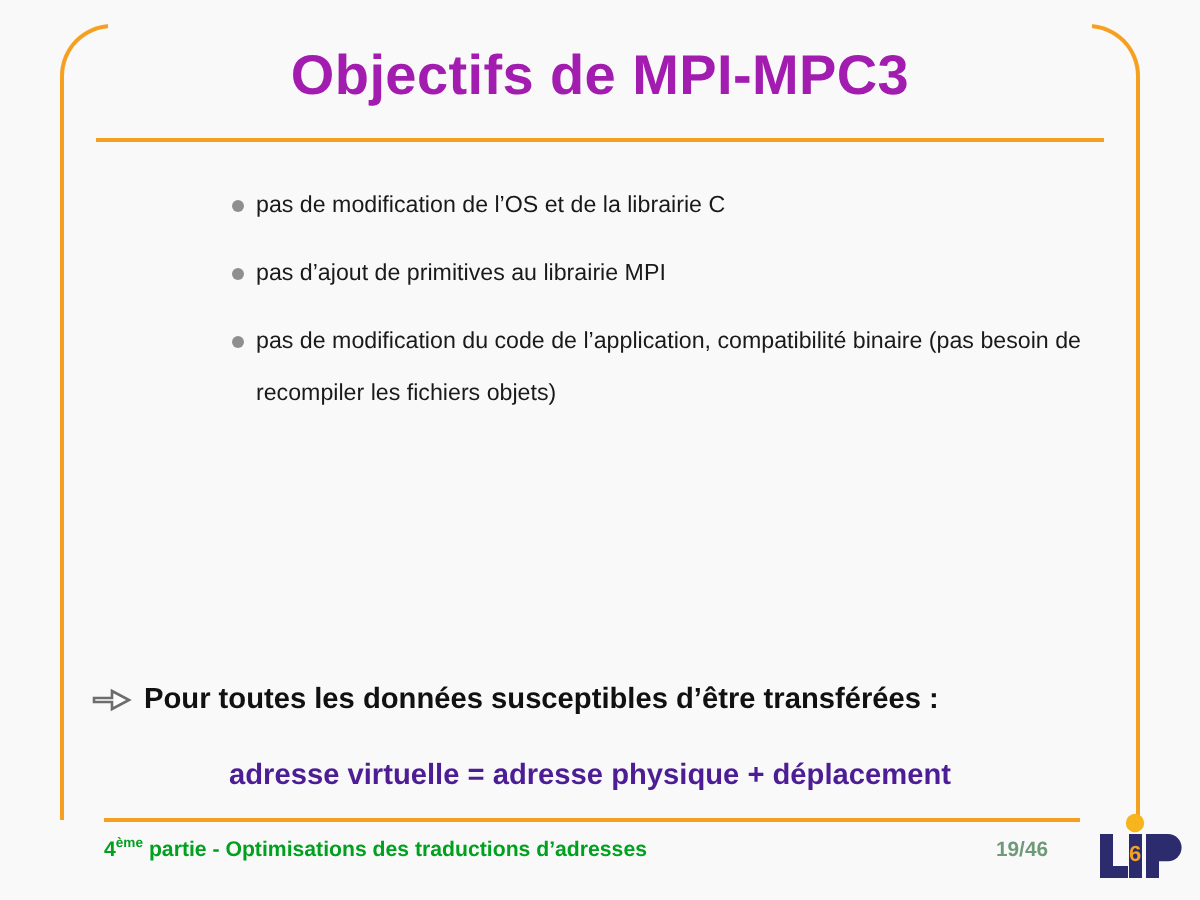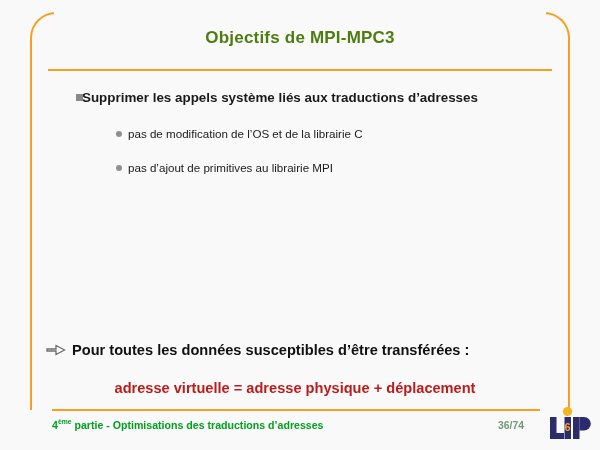--- a/index.html
+++ b/index.html
@@ -42,22 +42,22 @@
 
   
   .title-area {
     position: absolute;
     left: 40px;
     top: 22px;
     width: 520px;
     text-align: center;
   }
   .slide-title {
-    color: #4d7c0f;
-    font-size: 17px;
+    color: #a21caf;
+    font-size: 28px;
     font-weight: bold;
     letter-spacing: 0.2px;
     line-height: 32px;
     white-space: nowrap;
   }
   .title-rule {
     position: absolute;
     left: 48px;
     top: 69px;
     width: 504px;
@@ -134,21 +134,21 @@
     position: absolute;
     left: 0px;
     top: 5px;
     width: 20px;
     height: 14px;
     display: block;
   }
   .concl-line2 {
     margin-top: 14px;
     text-align: center;
-    color: #b91c1c;
+    color: #4c1d95;
     font-size: 14.6px;
     font-weight: bold;
     line-height: 24px;
     padding-right: 16px;
   }
 
   
   .footer-rule {
     position: absolute;
     left: 52px;
@@ -196,60 +196,60 @@
 <div class="frame"></div>
 <div class="frame-top-mask"></div>
 
 <div class="title-area">
   <div class="slide-title">Objectifs de MPI-MPC3</div>
 </div>
 <div class="title-rule"></div>
 
 <div class="content">
 
-  <div class="bullet-l1">
-    <span class="marker-sq"></span>
-    <span>Supprimer les appels système liés aux traductions d’adresses</span>
-  </div>
 
 
 
   <div class="sub-group">
 
     <div class="bullet-l2">
       <span class="marker-dot"></span>
       <span>pas de modification de l’OS et de la librairie C</span>
     </div>
 
     <div class="bullet-l2">
       <span class="marker-dot"></span>
       <span>pas d’ajout de primitives au librairie MPI</span>
     </div>
 
+    <div class="bullet-l2">
+      <span class="marker-dot"></span>
+      <span>pas de modification du code de l’application, compatibilité binaire (pas besoin de recompiler les fichiers objets)</span>
+    </div>
 
   </div>
 </div>
 
 <div class="conclusion">
   <div class="concl-line1">
     <svg class="arrow-icon" viewBox="0 0 20 14">
       <path d="M1 6 L10 6 L10 2.5 L18.5 7 L10 11.5 L10 8 L1 8 Z" fill="#ffffff" stroke="#6d6d6d" stroke-width="1.3"></path>
     </svg>
     <span>Pour toutes les données susceptibles d’être transférées :</span>
   </div>
   <div class="concl-line2">adresse virtuelle = adresse physique + déplacement</div>
 </div>
 
 <div class="footer-rule"></div>
 
 <div class="footer-text">
   <span>4</span><sup>ème</sup><span> partie - Optimisations des traductions d’adresses</span>
 </div>
 
-<div class="page-num">36/74</div>
+<div class="page-num">19/46</div>
 
 <svg class="logo" viewBox="0 0 44 42">
 
   <circle cx="19.5" cy="7.5" r="4.6" fill="#f7b51d"></circle>
 
   <rect x="2" y="13" width="6.5" height="22" fill="#2b2b6e"></rect>
   <rect x="2" y="29" width="14" height="6" fill="#2b2b6e"></rect>
 
   <rect x="16.5" y="13" width="6.5" height="22" fill="#2b2b6e"></rect>
 

